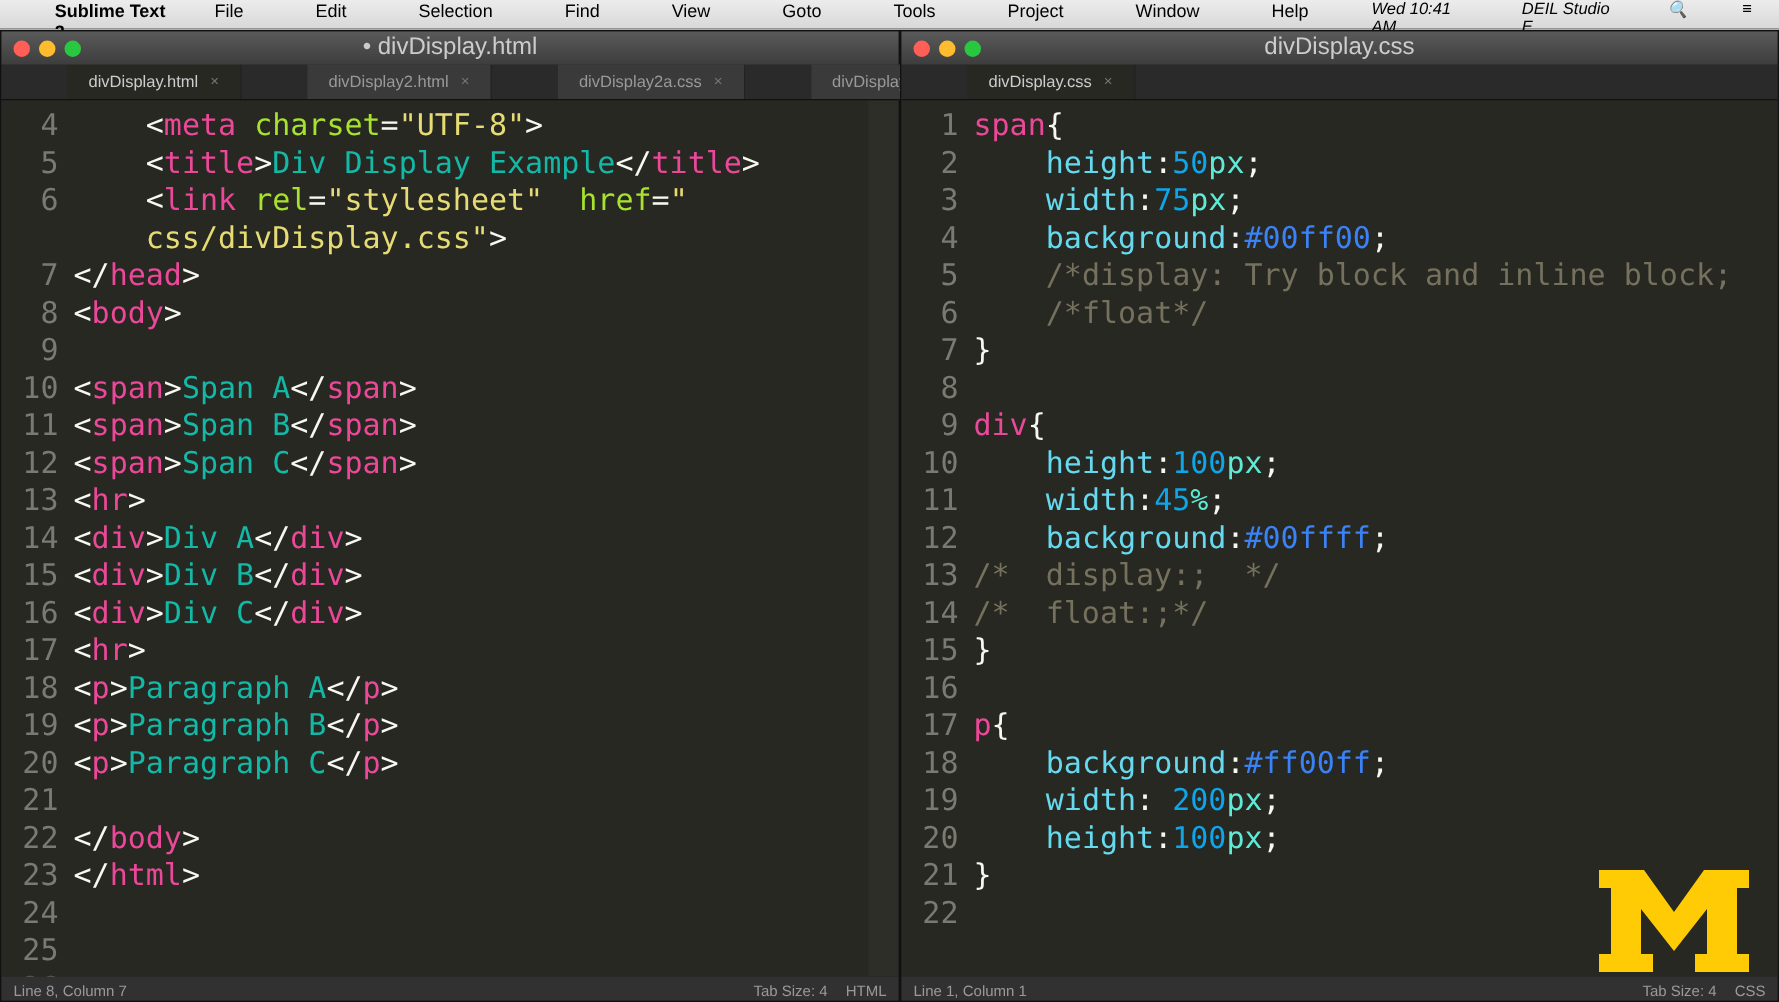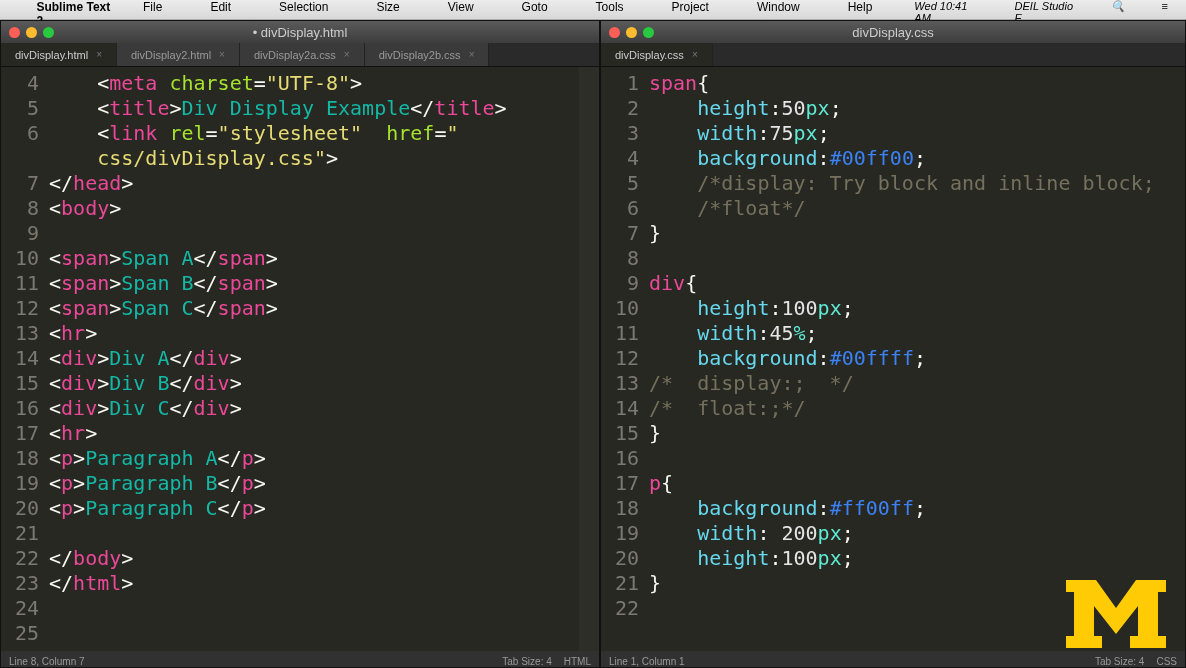--- a/index.html
+++ b/index.html
@@ -43,40 +43,41 @@
 }
 .traffic { display: flex; gap: 6px; }
 .traffic .dot { width: 11px; height: 11px; border-radius: 50%; }
 .traffic .red { background: #ff5f57; }
 .traffic .yellow { background: #febc2e; }
 .traffic .green { background: #28c840; }
 .titlebar .title {
   position: absolute;
   left: 0; right: 0;
   text-align: center;
-  font-size: 13px;
+  font-size: 16px;
   color: #ccc;
   pointer-events: none;
 }
 .tabbar {
   height: 24px;
   background: #2a2a2a;
   display: flex;
   border-bottom: 1px solid #111;
 }
 .tab {
   padding: 3px 14px;
   font-size: 11px;
   color: #999;
   background: #3a3a3a;
   border-right: 1px solid #222;
   display: flex;
   align-items: center;
   gap: 8px;
   cursor: default;
+  margin-left: 44px;
 }
 .tab.active { background: #272822; color: #ccc; }
 .tab .close { font-size: 10px; color: #777; }
 .editor {
   flex: 1;
   display: flex;
   font-family: "Menlo", "Consolas", monospace;
   font-size: 20px;
   line-height: 25px;
   background: #272822;
@@ -103,21 +104,21 @@
   width: 20px;
   background: #2d2e28;
 }
 .tag { color: #ec4899; }
 .attr { color: #a6e22e; }
 .string { color: #e6db74; }
 .punct { color: #f8f8f2; }
 .text { color: #14b8a6; }
 .prop { color: #66d9ef; }
 .val { color: #3b82f6; }
-.num { color: #e5e5e5; }
+.num { color: #0ea5e9; }
 .unit { color: #5eead4; }
 .comment { color: #75715e; }
 .statusbar {
   height: 16px;
   background: #313131;
   color: #999;
   font-size: 10px;
   display: flex;
   align-items: flex-end;
   padding: 0 8px;
@@ -131,21 +132,21 @@
   height: 68px;
 }
 .logo svg { width: 100%; height: 100%; }
 </style>
 </head>
 <body>
 
 <div class="menubar">
   <span class="apple"></span>
   <span class="appname">Sublime Text 2</span>
-  <span id="menu-items"><span class="mitem">File</span><span class="mitem">Edit</span><span class="mitem">Selection</span><span class="mitem">Size</span><span class="mitem">View</span><span class="mitem">Goto</span><span class="mitem">Tools</span><span class="mitem">Project</span><span class="mitem">Window</span><span class="mitem">Help</span></span>
+  <span id="menu-items"><span class="mitem">File</span><span class="mitem">Edit</span><span class="mitem">Selection</span><span class="mitem">Find</span><span class="mitem">View</span><span class="mitem">Goto</span><span class="mitem">Tools</span><span class="mitem">Project</span><span class="mitem">Window</span><span class="mitem">Help</span></span>
   <span class="spacer"></span>
   <span class="right-item">Wed 10:41 AM</span>
   <span class="right-item">DEIL Studio E</span>
   <span class="right-item">🔍</span>
   <span class="right-item">≡</span>
 </div>
 
 <div class="workspace">
 
   <div class="window left">

